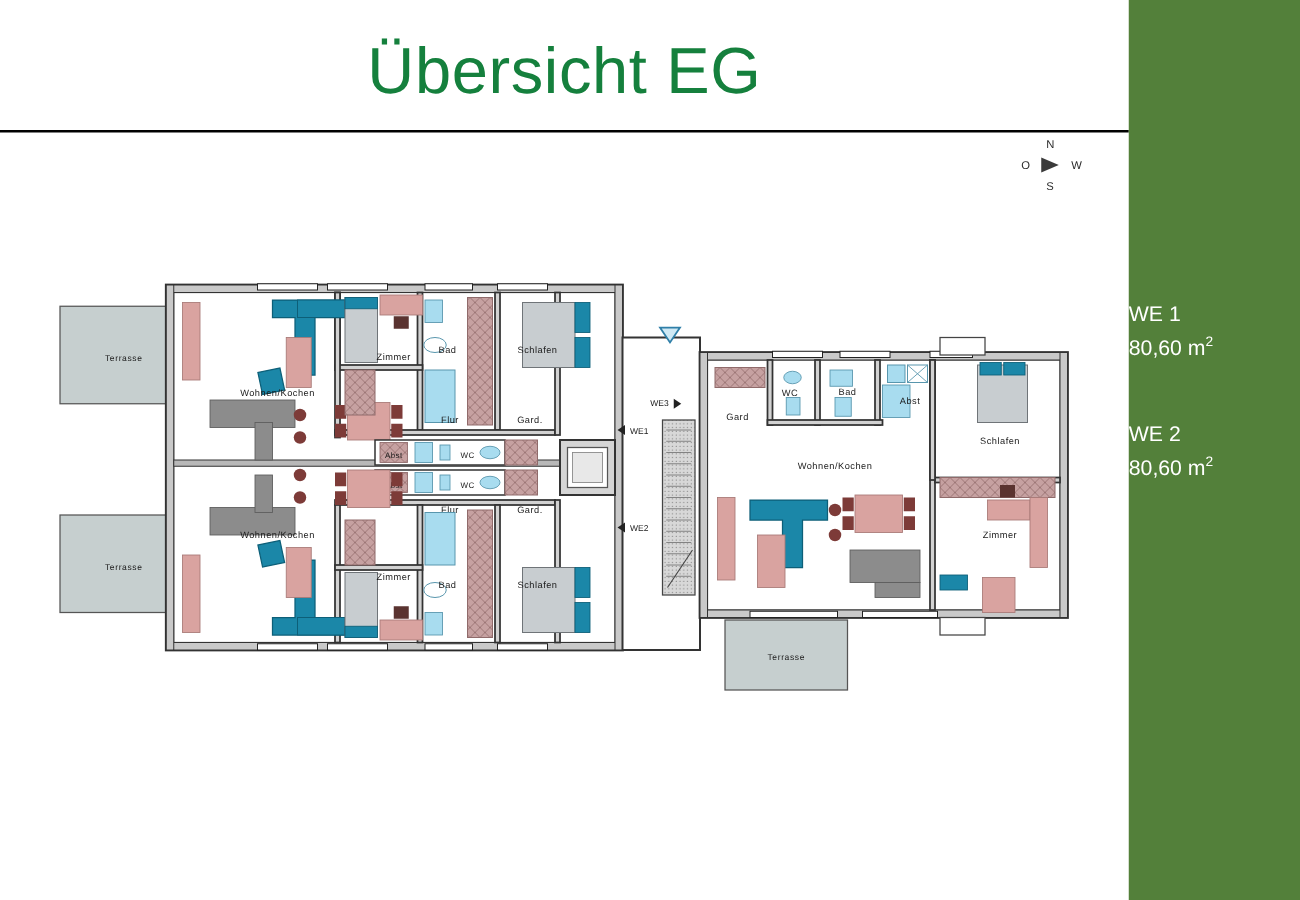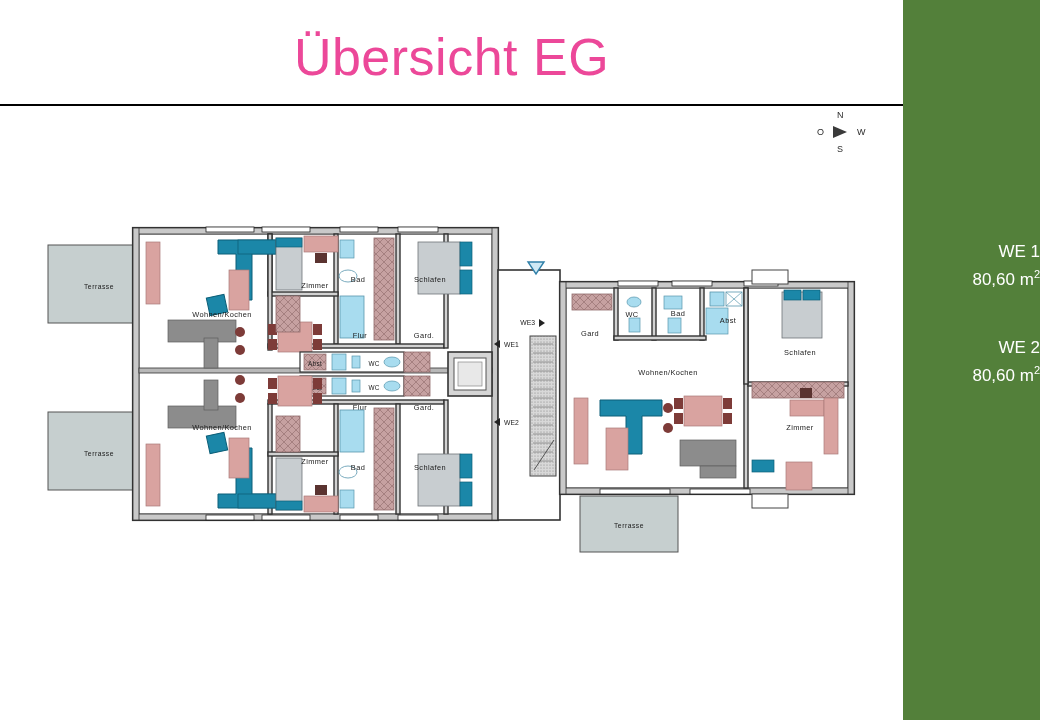--- a/index.html
+++ b/index.html
@@ -3,31 +3,31 @@
 <meta charset="utf-8">
 <style>
   html,body{margin:0;padding:0;background:#ffffff;}
   body{width:1040px;height:720px;overflow:hidden;font-family:"Liberation Sans",sans-serif;}
   .page{position:relative;width:1040px;height:720px;background:#fff;}
 
   
   .title{
     position:absolute;left:0;top:24px;width:903px;height:66px;
     display:flex;align-items:center;justify-content:center;
-    font-size:52px;color:#ec4899;font-weight:400;letter-spacing:.5px;
+    font-size:52px;color:#15803d;font-weight:400;letter-spacing:.5px;
   }
   .title-rule{position:absolute;left:0;top:104px;width:903px;height:2px;background:#000;}
 
   
   .side-panel{
     position:absolute;left:903px;top:0;width:137px;height:720px;
     background:#53803a;
   }
   .legend-item{
-    position:absolute;width:137px;text-align:right;color:#fff;
+    position:absolute;width:137px;text-align:left;color:#fff;
     font-size:17px;line-height:23px;
   }
   .legend-item .u{display:block;font-weight:400;}
   .legend-item .a{display:block;}
   .legend-item sup{font-size:11px;vertical-align:super;}
   #leg0{top:240px;}
   #leg1{top:336px;}
   #leg2{top:424px;}
 
   

